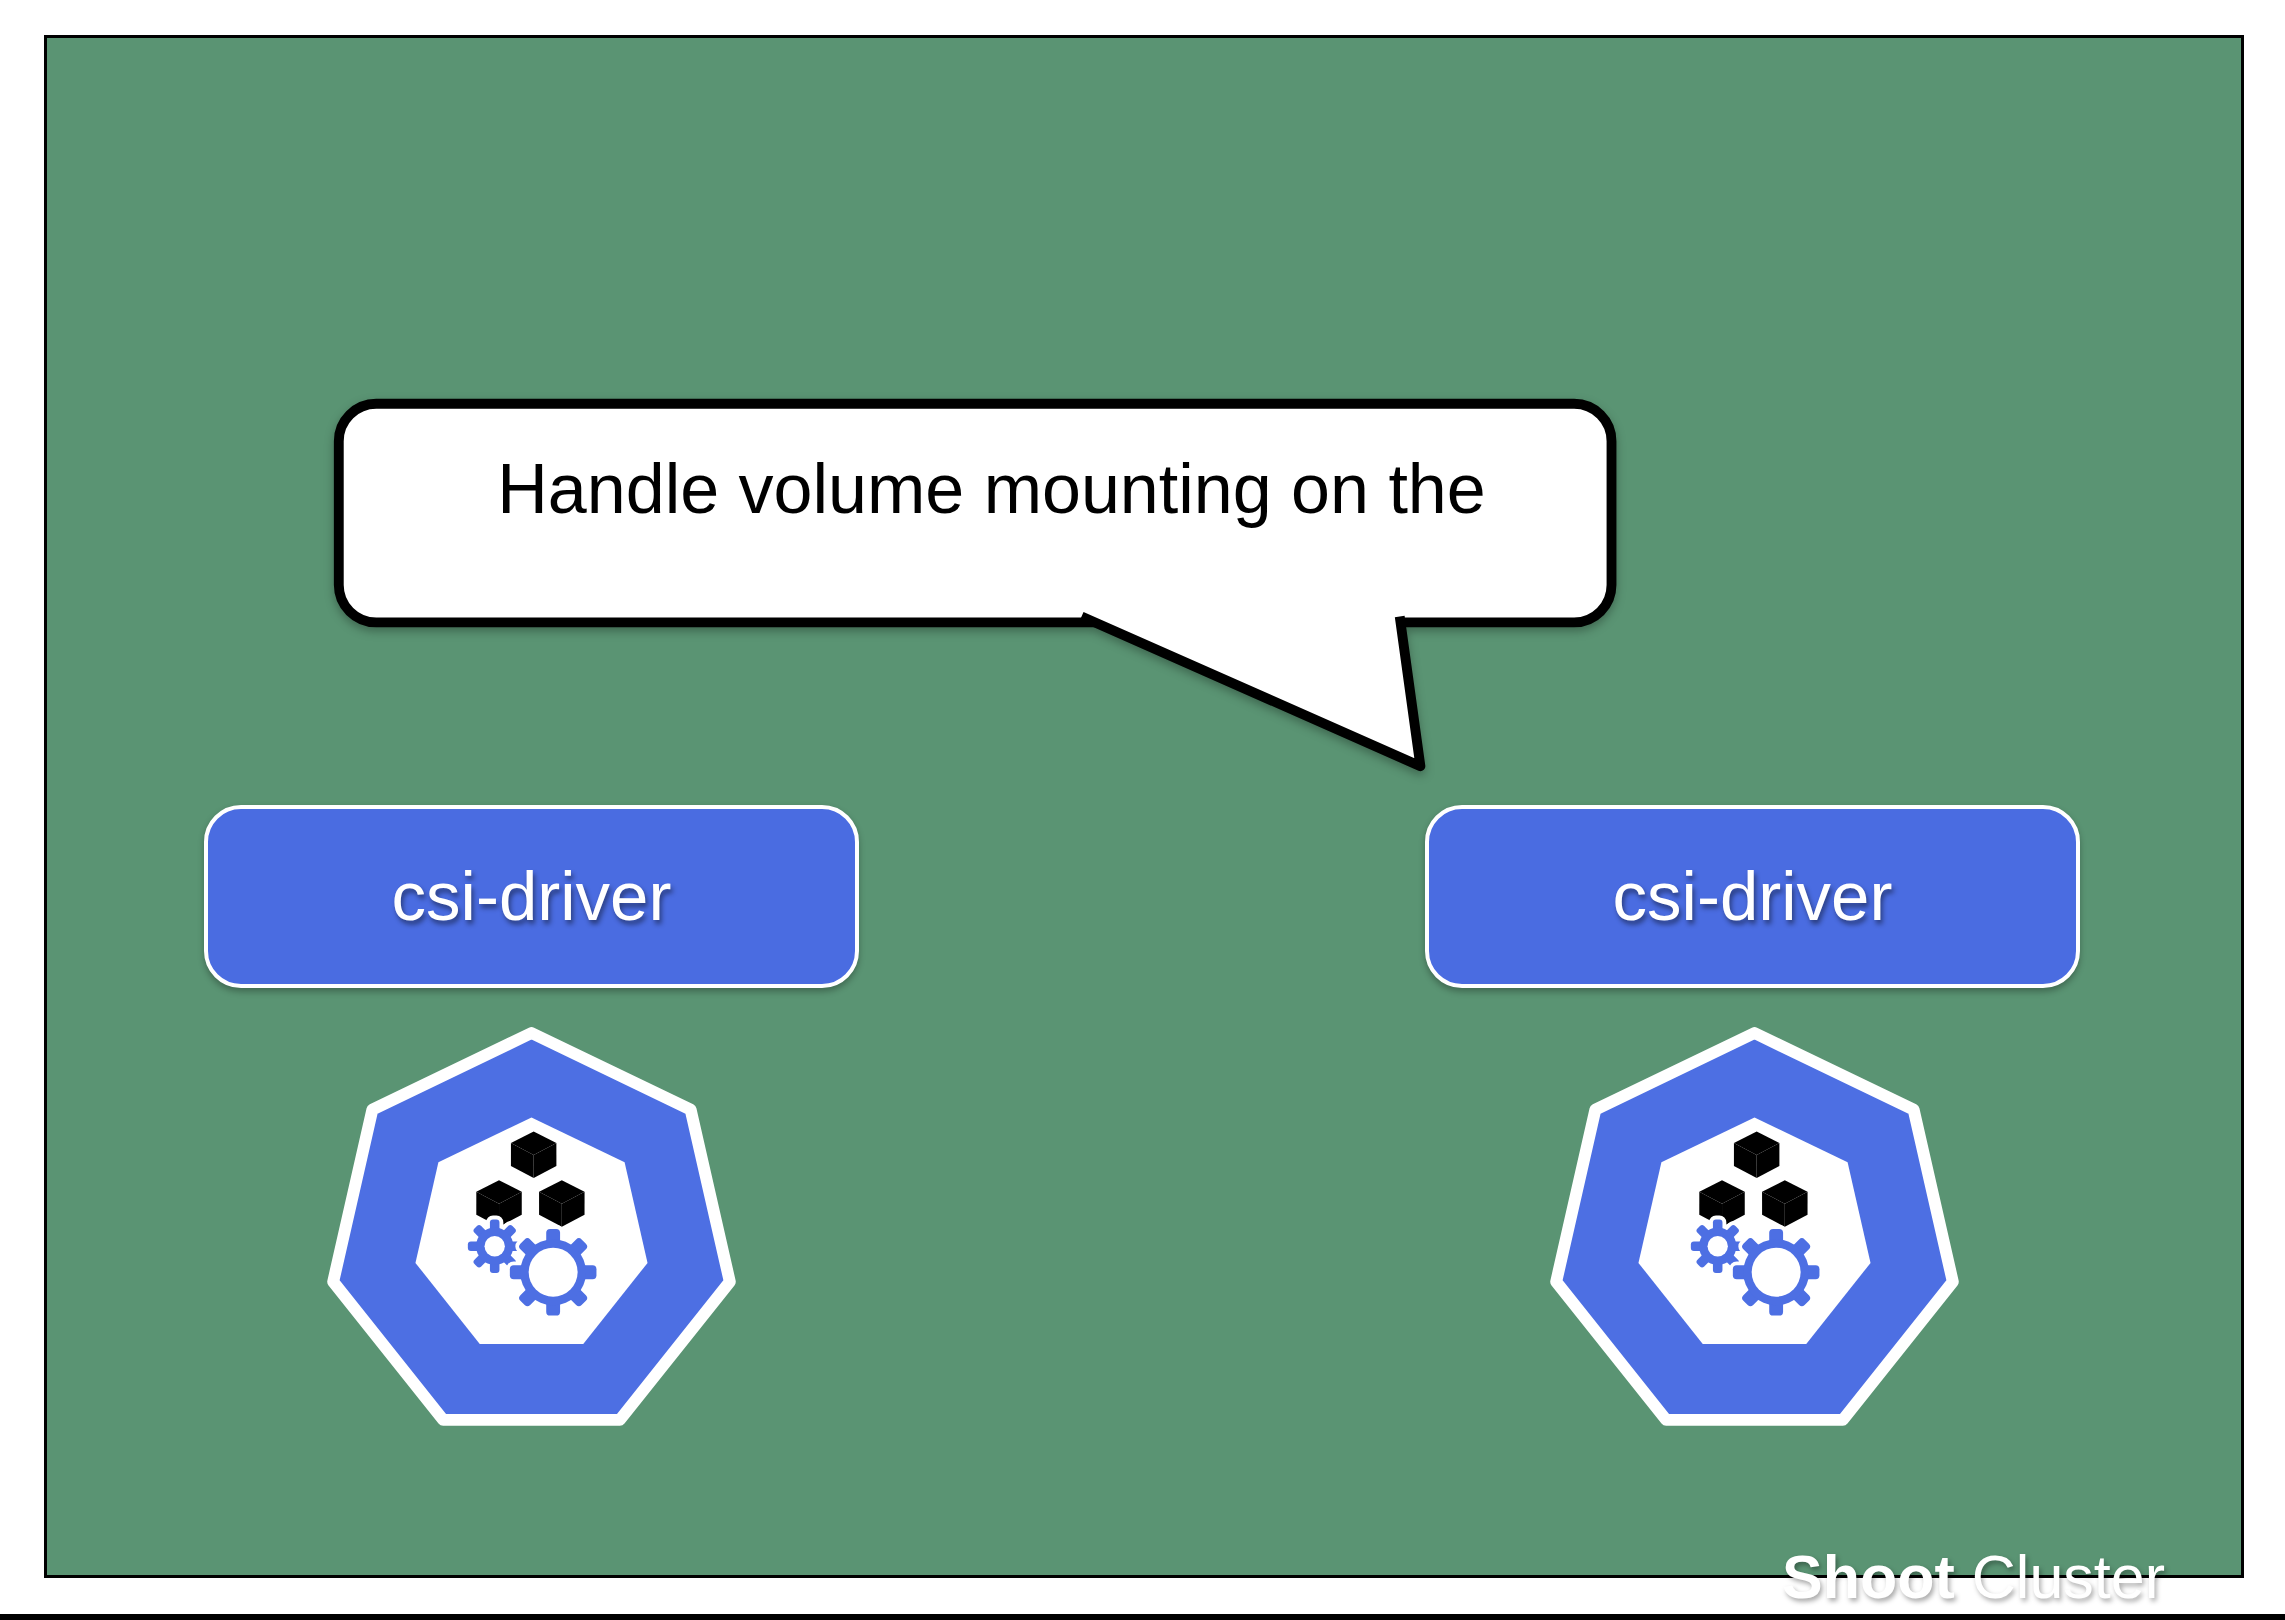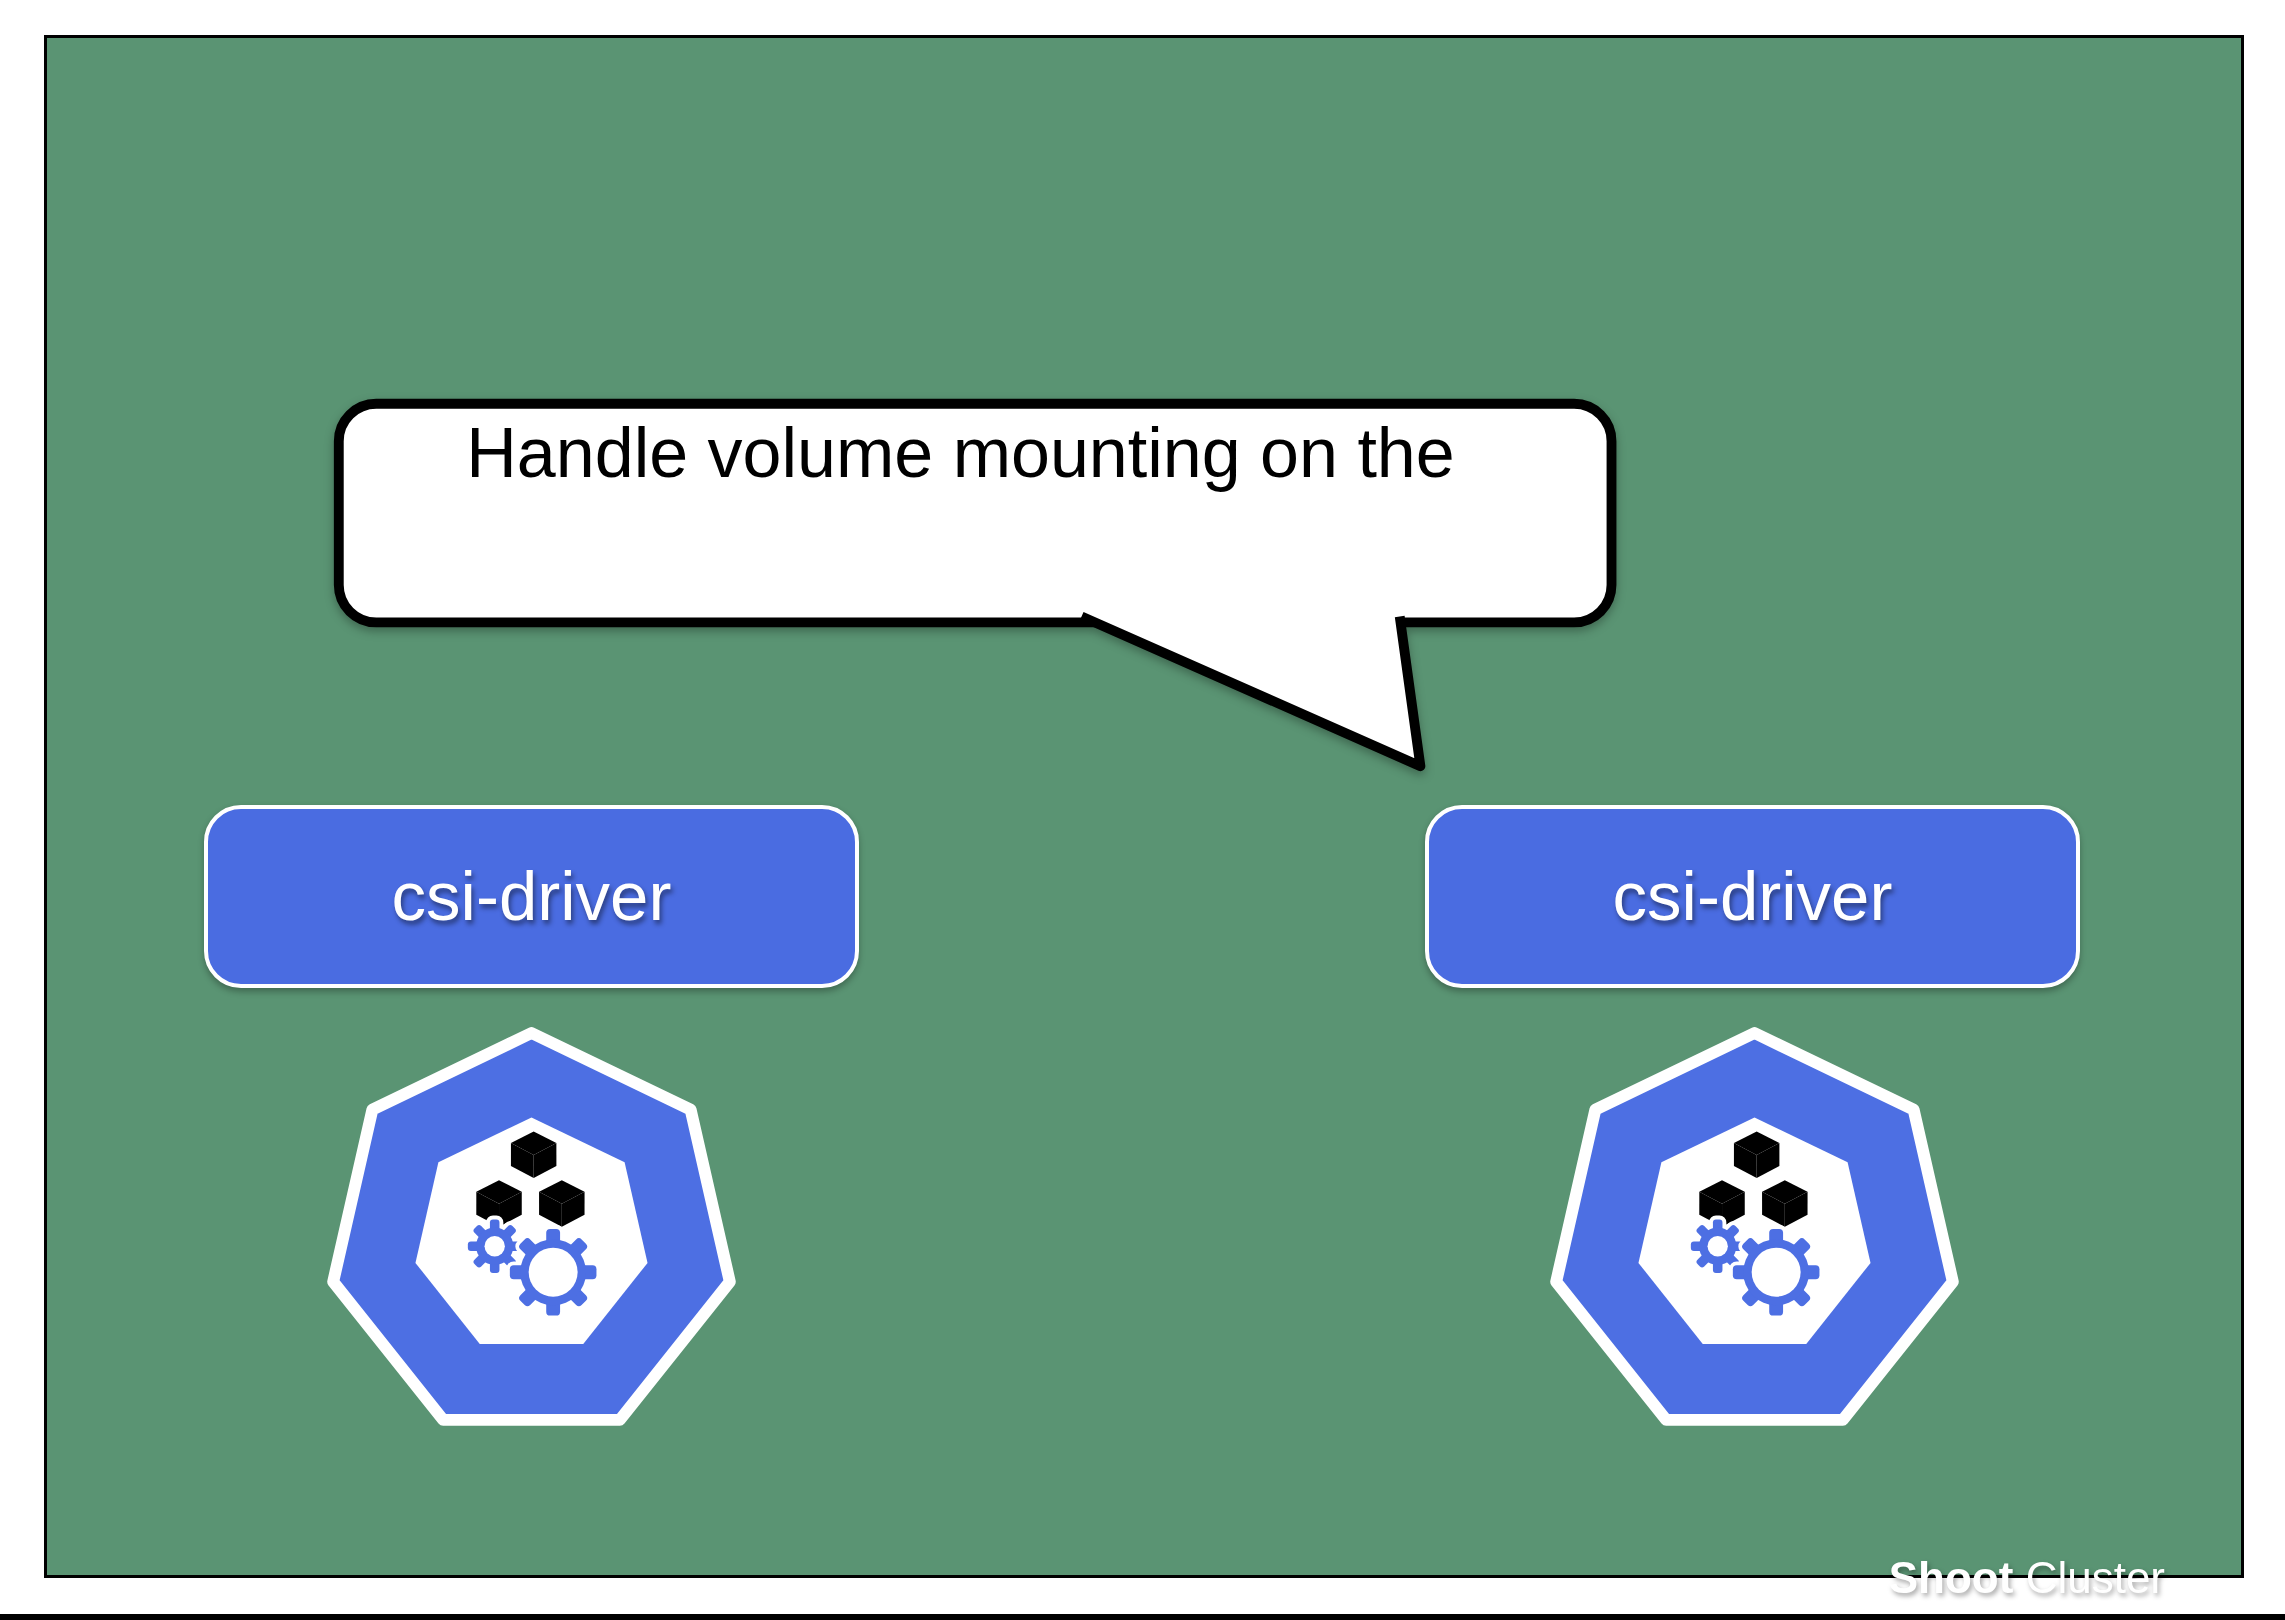--- a/index.html
+++ b/index.html
@@ -19,23 +19,23 @@
   }
   
   .callout-svg{
     position:absolute;left:325px;top:387px;width:1320px;height:396px;
     filter:drop-shadow(0 4.9px 4.9px rgba(0,0,0,0.30));
   }
   .bubble-body{fill:#fff;stroke:var(--outline-black,#000);stroke-width:10;}
   .bubble-tail{fill:#fff;stroke:var(--outline-black,#000);stroke-width:10;
     stroke-linejoin:round;stroke-linecap:butt;}
   .callout-text{
-    position:absolute;left:334px;top:409px;width:1253px;height:209px;
+    position:absolute;left:365px;top:409px;width:1253px;height:209px;
     display:flex;flex-direction:column;align-items:center;
-    box-sizing:border-box;
+    padding-top:36px;box-sizing:border-box;
     font-size:70px;line-height:89px;color:var(--text-black,#000);
     text-align:center;white-space:nowrap;
   }
   
   .node-box{
     position:absolute;top:805px;width:655px;height:183px;box-sizing:border-box;
     background:var(--box-blue,#4A6CE1);
     border:4.9px solid var(--text-white,#fff);border-radius:37px;
     display:flex;align-items:center;justify-content:center;
     box-shadow:0 3.9px 6.9px rgba(0,0,0,0.28);
@@ -52,21 +52,21 @@
   .k8s-icon.right{left:1538px;}
   .hept-outer{fill:var(--icon-blue,#4D6FE3);stroke:var(--text-white,#fff);
     stroke-width:5.5;stroke-linejoin:round;}
   .hept-inner{fill:var(--text-white,#fff);}
   .gear-halo{fill:var(--text-white,#fff);stroke:var(--text-white,#fff);stroke-width:3.6;}
   .gear-fill{fill:var(--icon-blue,#4D6FE3);}
   .gear-hole{fill:var(--text-white,#fff);}
   
   .cluster-label{
     position:absolute;top:1474px;right:120px;
-    font-size:44px;line-height:69px;color:var(--text-white,#fff);
+    font-size:61px;line-height:69px;color:var(--text-white,#fff);
     white-space:pre;text-shadow:2px 3px 4.9px rgba(0,0,0,0.35);
   }
   .cluster-label .bold{font-weight:bold;}
 </style>
 </head>
 <body>
 
 <svg width="0" height="0" style="position:absolute" aria-hidden="true">
   <defs>
     <g id="cube">

